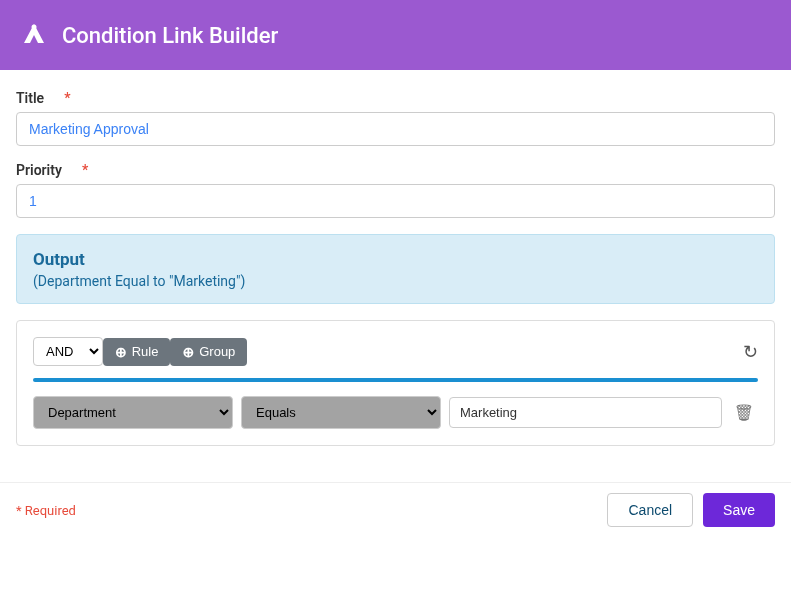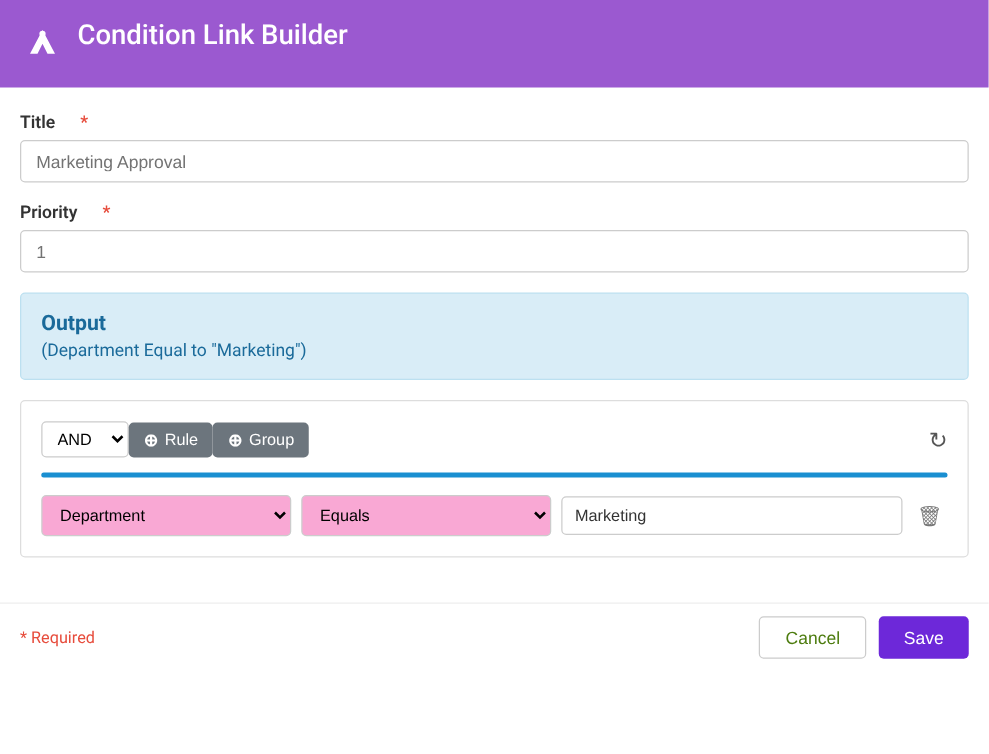--- a/index.html
+++ b/index.html
@@ -10,20 +10,21 @@
       background: #fff;
       width: 791px;
       min-height: 603px;
     }
 
     
     .header {
       background: #9b59d0;
       padding: 16px 20px;
       display: flex;
+      align-items: center;
       gap: 14px;
       min-height: 70px;
     }
 
     .header-icon {
       color: #fff;
       font-size: 24px;
       display: flex;
       align-items: center;
     }
@@ -57,21 +58,21 @@
       color: #e74c3c;
       font-size: 14px;
     }
 
     .text-input {
       width: 100%;
       padding: 8px 12px;
       border: 1px solid #ccc;
       border-radius: 4px;
       font-size: 14px;
-      color: #737373;
+      color: #3b82f6;
       outline: none;
     }
 
     
     .output-box {
       background: #d9edf7;
       border: 1px solid #bce0f0;
       border-radius: 4px;
       padding: 14px 16px;
       margin-bottom: 16px;
@@ -159,21 +160,21 @@
       display: flex;
       align-items: center;
       gap: 8px;
     }
 
     .rule-select {
       padding: 7px 10px;
       border: 1px solid #ccc;
       border-radius: 4px;
       font-size: 13px;
-      background: #f9a8d4;
+      background: #a3a3a3;
       cursor: pointer;
     }
 
     .rule-select-field {
       flex: 0 0 200px;
     }
 
     .rule-select-operator {
       flex: 0 0 200px;
     }
@@ -217,21 +218,21 @@
     .footer-buttons {
       display: flex;
       gap: 10px;
     }
 
     .btn-cancel {
       padding: 8px 20px;
       border: 1px solid #ccc;
       border-radius: 4px;
       background: #fff;
-      color: #4d7c0f;
+      color: #0c4a6e;
       font-size: 14px;
       cursor: pointer;
     }
 
     .btn-save {
       padding: 8px 20px;
       border: none;
       border-radius: 4px;
       background: #6d28d9;
       color: #fff;

